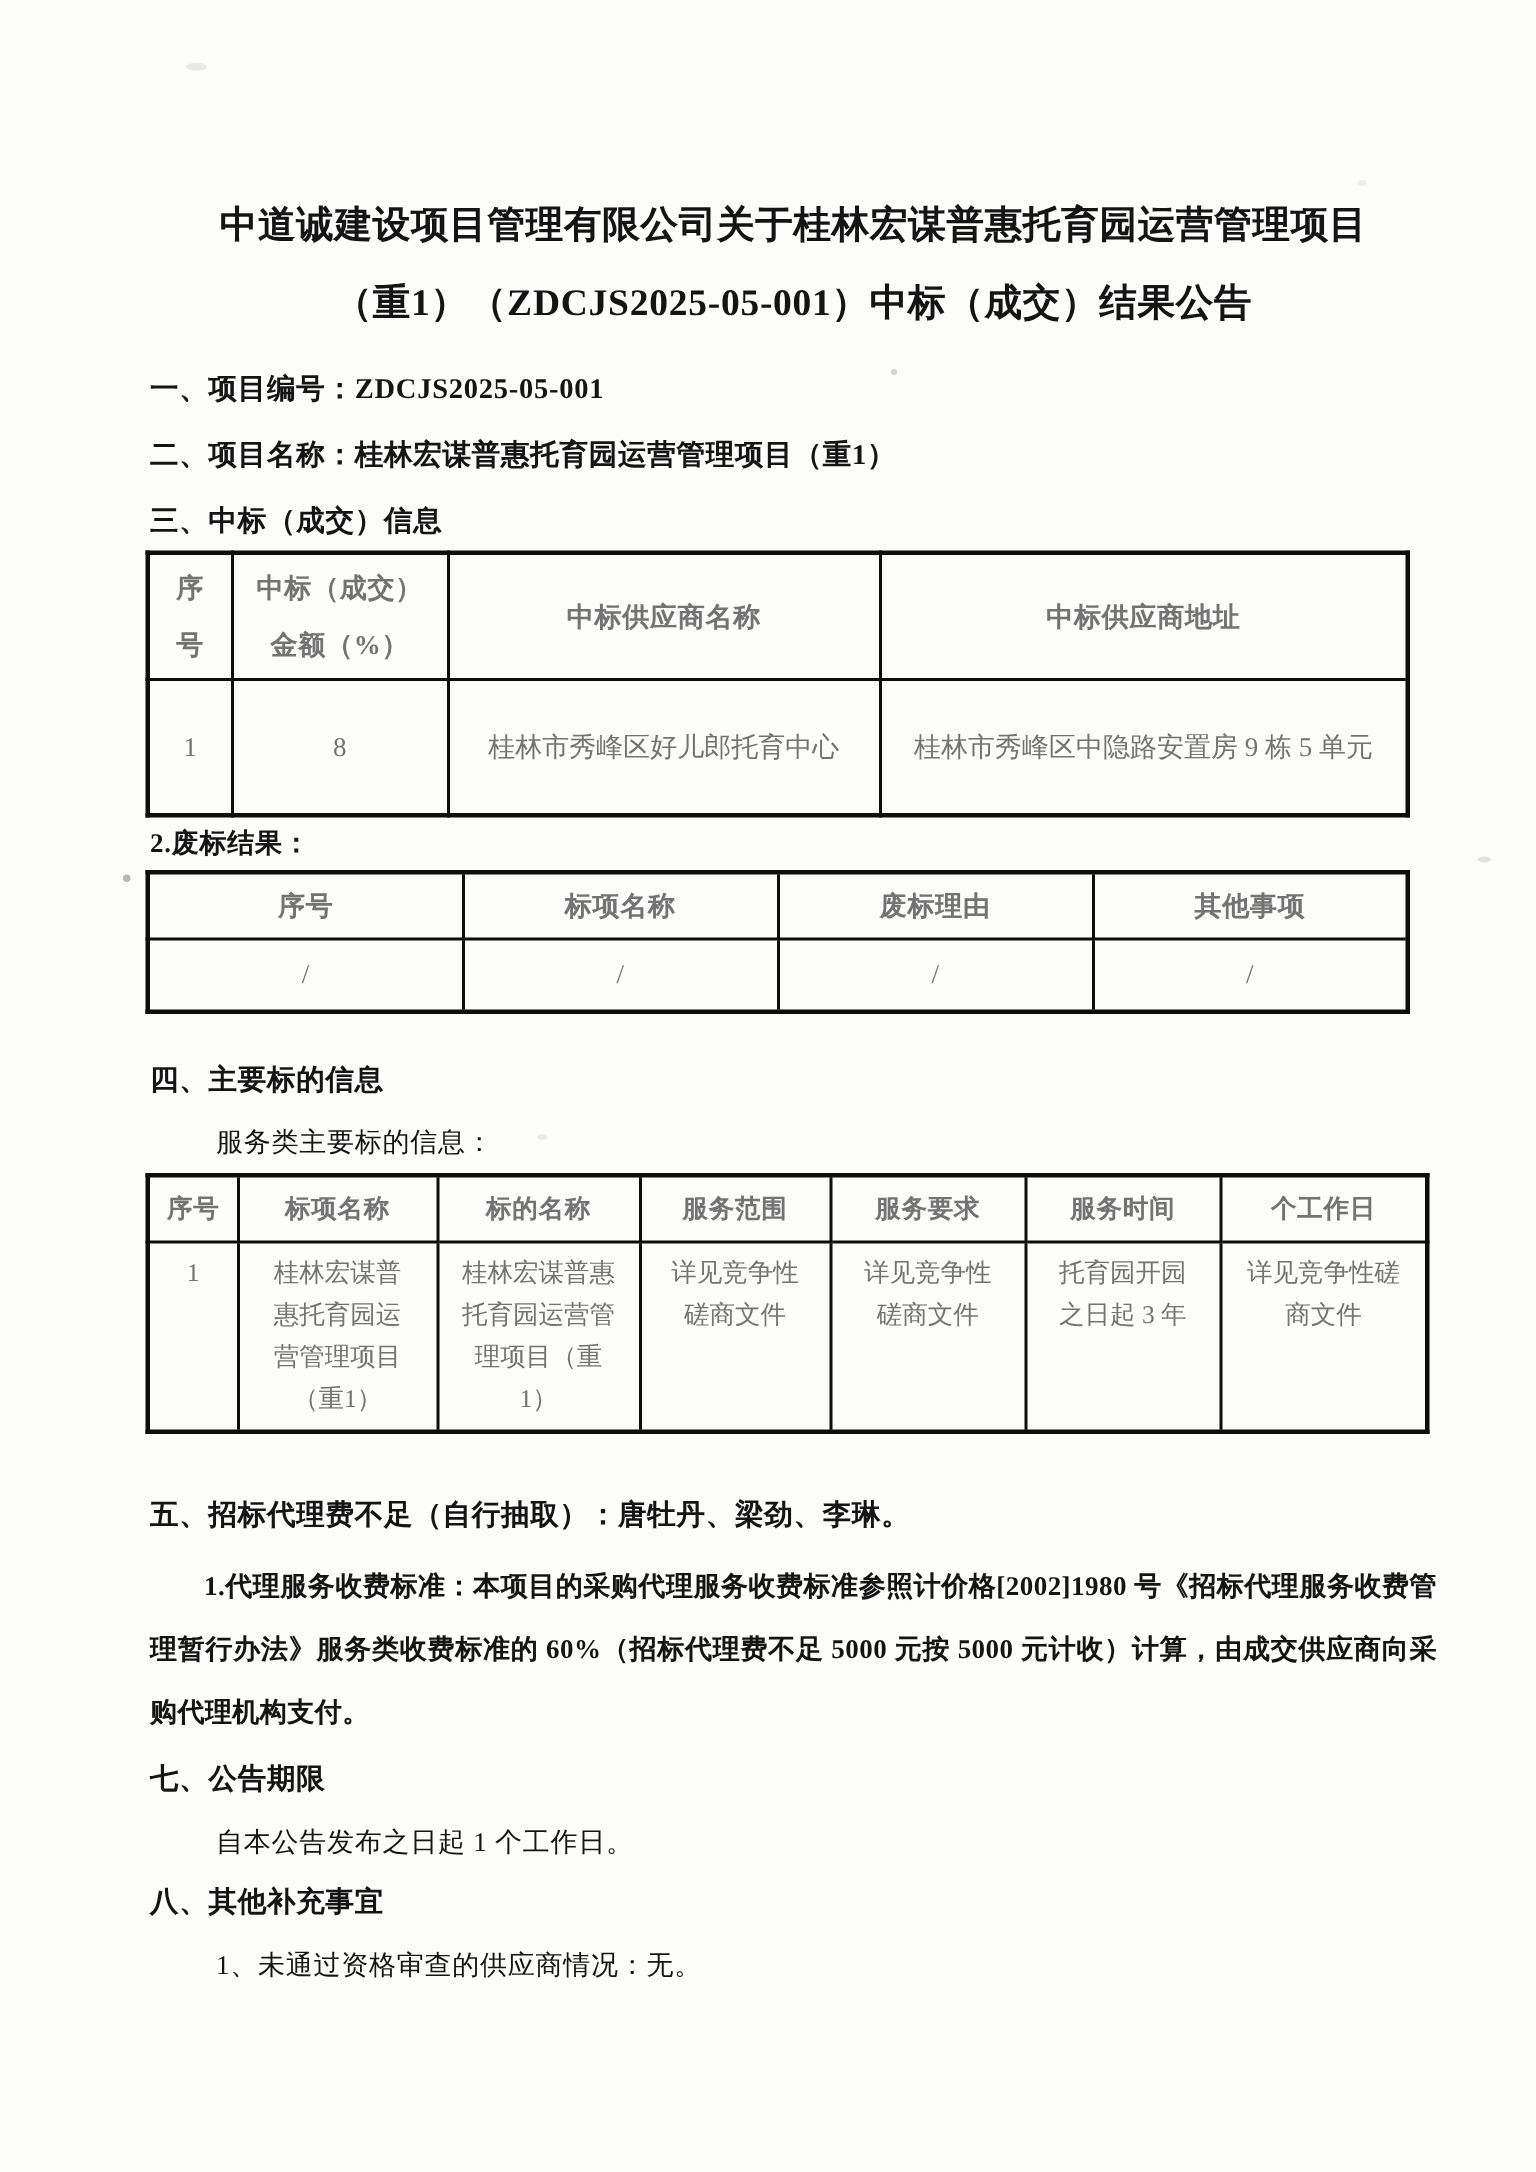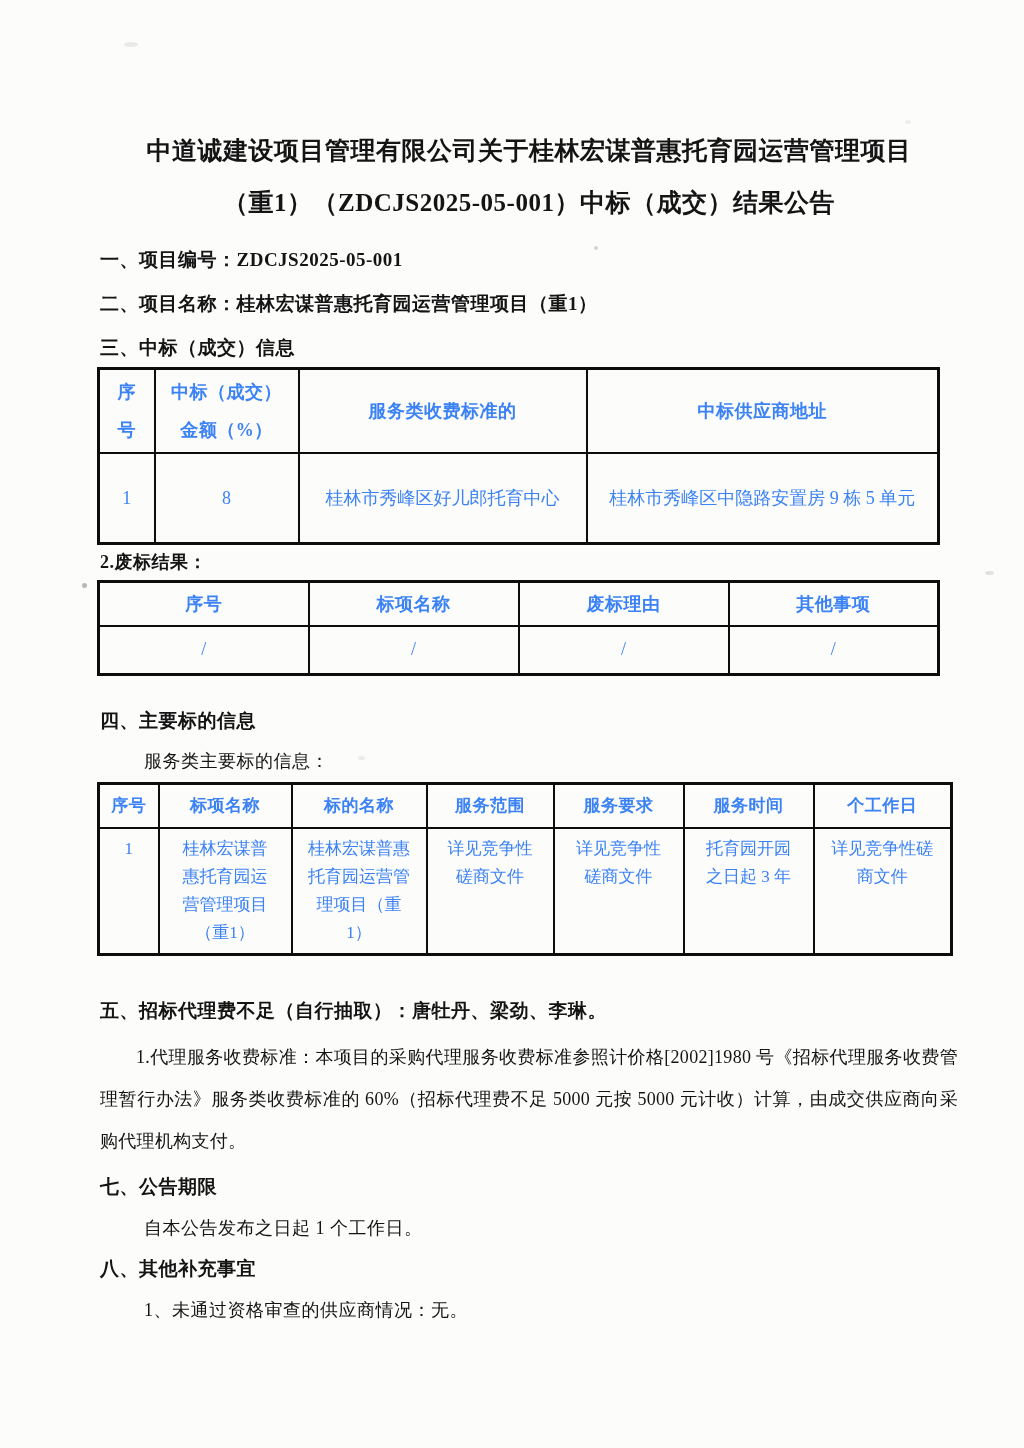--- a/index.html
+++ b/index.html
@@ -45,38 +45,38 @@
   .sub{font-size:18px;line-height:24px;font-weight:700;}
   .sub1{margin-top:14px;}
   .sub2{margin-top:5px;}
   .s4{margin-top:32px;}
   .s4sub{margin-top:14px;margin-left:44px;font-weight:400;font-size:18px;}
   .s5{margin-top:42px;}
   .s6{margin-top:16px;}
   .para{
     margin:12px 0 0 0;
     font-size:18px;
-    font-weight:400;
+    font-weight:700;
     line-height:42px;
     text-align:justify;
     text-indent:2em;
     letter-spacing:.3px;
   }
   .p2{margin-top:2px;line-height:30px;}
   .s7{margin-top:12px;}
   .indented{margin-left:44px;font-weight:400;font-size:18px;}
   .s7p{margin-top:15px;}
   .s8{margin-top:15px;}
   .s8p{margin-top:15px;}
   
   table{
     border-collapse:collapse;
     table-layout:fixed;
     font-size:18px;
-    color:#3b82f6;
+    color:#737373;
   }
   th,td{
     border:2px solid #0d0d0d;
     text-align:center;
     vertical-align:middle;
     padding:2px 10px;
     overflow:hidden;
   }
   th{font-weight:700;letter-spacing:.5px;}
   .t1{margin:6px 0 0 -3px;width:840px;border:3px solid #0d0d0d;}
@@ -134,21 +134,21 @@
       <colgroup>
           <col style="width:56px">
           <col style="width:144px">
           <col style="width:288px">
           <col style="width:352px">
         </colgroup>
       <thead>
         <tr>
           <th>序号</th>
           <th>中标（成交）金额（%）</th>
-          <th>服务类收费标准的</th>
+          <th>中标供应商名称</th>
           <th>中标供应商地址</th>
         </tr>
       </thead>
       <tbody>
         <tr>
           <td>1</td>
           <td>8</td>
           <td>桂林市秀峰区好儿郎托育中心</td>
           <td>桂林市秀峰区中隐路安置房 9 栋 5 单元</td>
         </tr>

